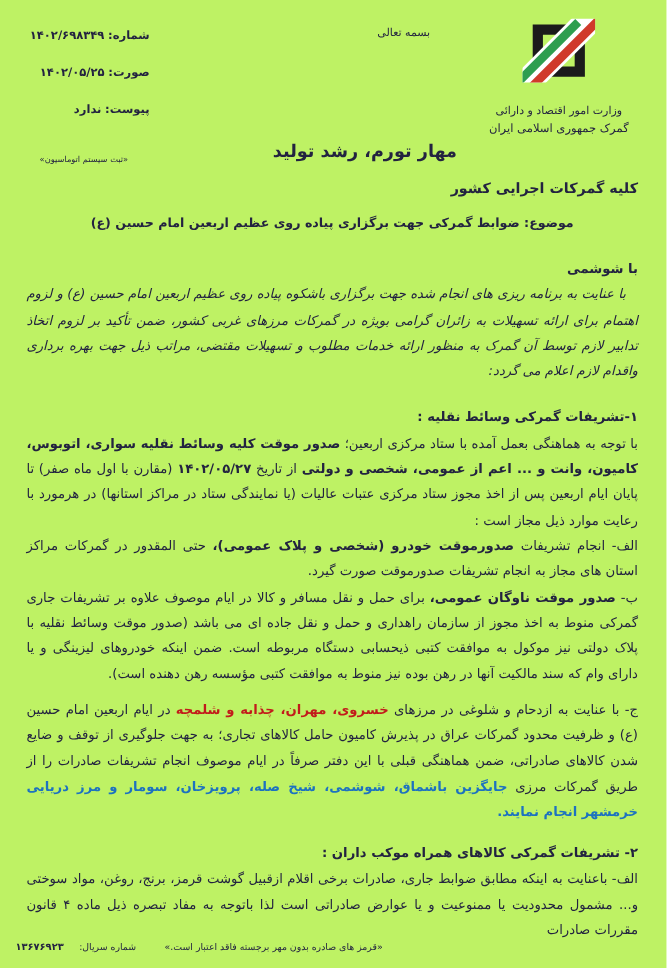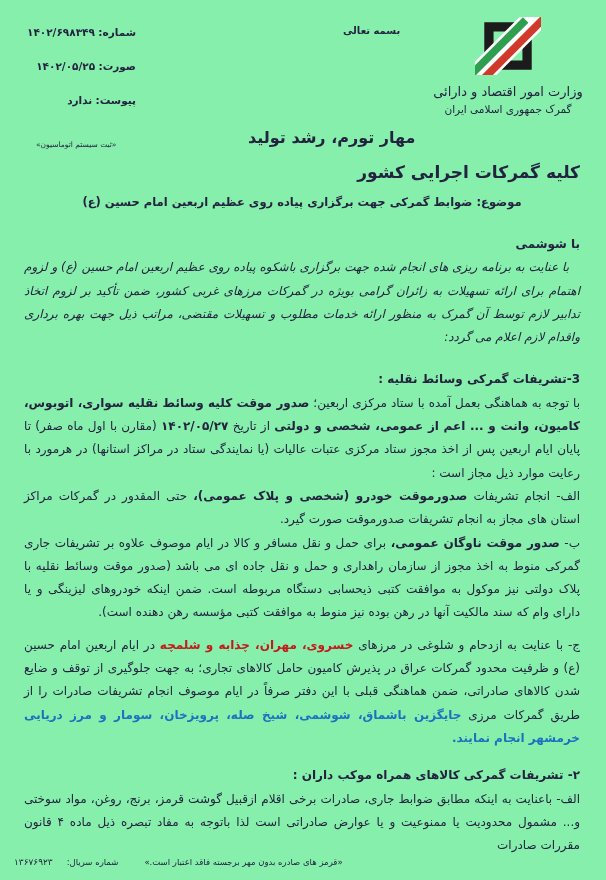--- a/index.html
+++ b/index.html
@@ -1,68 +1,68 @@
 <!DOCTYPE html>
 <html lang="fa" dir="rtl"><head>
 <meta charset="utf-8">
 <style>
   * { margin:0; padding:0; box-sizing:border-box; }
   html, body { background:#ffffff; }
   .page {
     position:relative; width:606px; height:880px; margin:0 auto;
-    background:#86efac; overflow:hidden;
+    background:#bef264; overflow:hidden;
     font-family:"DejaVu Sans", sans-serif;
     color:#232340; direction:rtl;
   }
 
   
   .meta { position:absolute; top:26px; left:14px; width:122px; direction:rtl; text-align:right; font-size:10.5px; }
   .meta-row { margin-bottom:22px; white-space:nowrap; }
   .meta-label { font-weight:bold; }
   .meta-value { font-weight:bold; }
 
   
-  .besmeh { position:absolute; top:25px; left:343px; font-weight:bold; font-size:10px; }
+  .besmeh { position:absolute; top:25px; left:343px; font-weight:normal; font-size:10px; }
 
   
   .org { position:absolute; top:17px; right:8px; width:180px; text-align:center; }
   .logo { display:block; margin:0 auto; }
-  .org-line1 { font-size:13px; margin-top:9px; }
+  .org-line1 { font-size:10px; margin-top:21px; }
   .org-line2 { font-size:10.5px; margin-top:4px; }
 
   .slogan { position:absolute; top:128px; left:248px; font-weight:bold; font-size:16px; }
   .automation { position:absolute; top:140px; left:36px; font-size:7.5px; }
 
   
   .letter {
     position:absolute; top:162px; right:26px; width:556px;
     direction:rtl; font-size:12px; line-height:23.3px; text-align:justify;
   }
-  .recipient { font-weight:bold; font-size:17px; line-height:20px; margin-bottom:9px; text-align:right; }
+  .recipient { font-weight:bold; font-size:13px; line-height:20px; margin-bottom:9px; text-align:right; }
   .subject   { font-weight:bold; font-size:11.5px; line-height:20px; margin-bottom:21px; text-align:center;margin-top:10px; }
   .salutation{ font-weight:bold; text-align:right; }
   .para { text-align:justify; }
   .para.indent { text-indent:11px; }
   .para.gap-after { margin-bottom:19px;font-style:italic; }
   .sec-heading { font-weight:bold; text-align:right; }
   .mt-sm { margin-top:9px; }
   .mt-md { margin-top:14px;text-align:right; }
 
   .b    { font-weight:bold; }
   .red  { font-weight:bold; color:#c21b1b; }
   .blue { font-weight:bold; color:#1d72c0; }
 
   
   .footer {
     position:absolute; bottom:13px; left:14px;
     direction:rtl; font-size:8.5px; white-space:nowrap;
     display:flex; align-items:baseline; gap:26px;
   }
   .serial { display:flex; align-items:baseline; gap:14px; }
-  .serial-value { font-weight:normal; font-size:9px; letter-spacing:1px; }
+  .serial-value { font-weight:bold; font-size:9px; letter-spacing:1px; }
 </style>
 </head>
 <body>
 
 <div class="page">
 
   <div class="meta">
     <div class="meta-row">
       <span class="meta-label">شماره:</span>
       <span class="meta-value">۱۴۰۲/۶۹۸۳۴۹</span>
@@ -94,21 +94,21 @@
 
   <div class="slogan">مهار تورم، رشد تولید</div>
   <div class="automation">«ثبت سیستم اتوماسیون»</div>
 
   <div class="letter">
     <div class="recipient">کلیه گمرکات اجرایی کشور</div>
     <div class="subject">موضوع: ضوابط گمرکی جهت برگزاری پیاده روی عظیم اربعین امام حسین (ع)</div>
     <div class="salutation">با شوشمی</div>
     <div class="para indent gap-after">با عنایت به برنامه ریزی های انجام شده جهت برگزاری باشکوه پیاده روی عظیم اربعین امام حسین (ع) و لزوم اهتمام برای ارائه تسهیلات به زائران گرامی بویژه در گمرکات مرزهای غربی کشور، ضمن تأکید بر لزوم اتخاذ تدابیر لازم توسط آن گمرک به منظور ارائه خدمات مطلوب و تسهیلات مقتضی، مراتب ذیل جهت بهره برداری واقدام لازم اعلام می گردد:</div>
 
-    <div class="sec-heading">3-تشریفات گمرکی وسائط نقلیه :</div>
+    <div class="sec-heading">۱-تشریفات گمرکی وسائط نقلیه :</div>
     <div class="para"><span>با توجه به هماهنگی بعمل آمده با ستاد مرکزی اربعین؛ </span><span class="b">صدور موقت کلیه وسائط نقلیه سواری، اتوبوس، کامیون، وانت و ... اعم از عمومی، شخصی و دولتی</span><span> از تاریخ </span><span class="b">۱۴۰۲/۰۵/۲۷</span><span> (مقارن با اول ماه صفر) تا پایان ایام اربعین پس از اخذ مجوز ستاد مرکزی عتبات عالیات (یا نمایندگی ستاد در مراکز استانها) در هرمورد با رعایت موارد ذیل مجاز است :</span></div>
     <div class="para"><span>الف- انجام تشریفات </span><span class="b">صدورموقت خودرو (شخصی و پلاک عمومی)،</span><span> حتی المقدور در گمرکات مراکز استان های مجاز به انجام تشریفات صدورموقت صورت گیرد.</span></div>
     <div class="para"><span>ب- </span><span class="b">صدور موقت ناوگان عمومی،</span><span> برای حمل و نقل مسافر و کالا در ایام موصوف علاوه بر تشریفات جاری گمرکی منوط به اخذ مجوز از سازمان راهداری و حمل و نقل جاده ای می باشد (صدور موقت وسائط نقلیه با پلاک دولتی نیز موکول به موافقت کتبی ذیحسابی دستگاه مربوطه است. ضمن اینکه خودروهای لیزینگی و یا دارای وام که سند مالکیت آنها در رهن بوده نیز منوط به موافقت کتبی مؤسسه رهن دهنده است).</span></div>
     <div class="para mt-sm"><span>ج- با عنایت به ازدحام و شلوغی در مرزهای </span><span class="red">خسروی، مهران، چذابه و شلمچه</span><span> در ایام اربعین امام حسین (ع) و ظرفیت محدود گمرکات عراق در پذیرش کامیون حامل کالاهای تجاری؛ به جهت جلوگیری از توقف و ضایع شدن کالاهای صادراتی، ضمن هماهنگی قبلی با این دفتر صرفاً در ایام موصوف انجام تشریفات صادرات را از طریق گمرکات مرزی </span><span class="blue">جایگزین باشماق، شوشمی، شیخ صله، پرویزخان، سومار و مرز دریایی خرمشهر</span><span class="blue"> انجام نمایند.</span></div>
 
     <div class="sec-heading mt-md">۲- تشریفات گمرکی کالاهای همراه موکب داران :</div>
     <div class="para">الف- باعنایت به اینکه مطابق ضوابط جاری، صادرات برخی اقلام ازقبیل گوشت قرمز، برنج، روغن، مواد سوختی و... مشمول محدودیت یا ممنوعیت و یا عوارض صادراتی است لذا باتوجه به مفاد تبصره ذیل ماده ۴ قانون مقررات صادرات</div>
   </div>
 
   <div class="footer">

